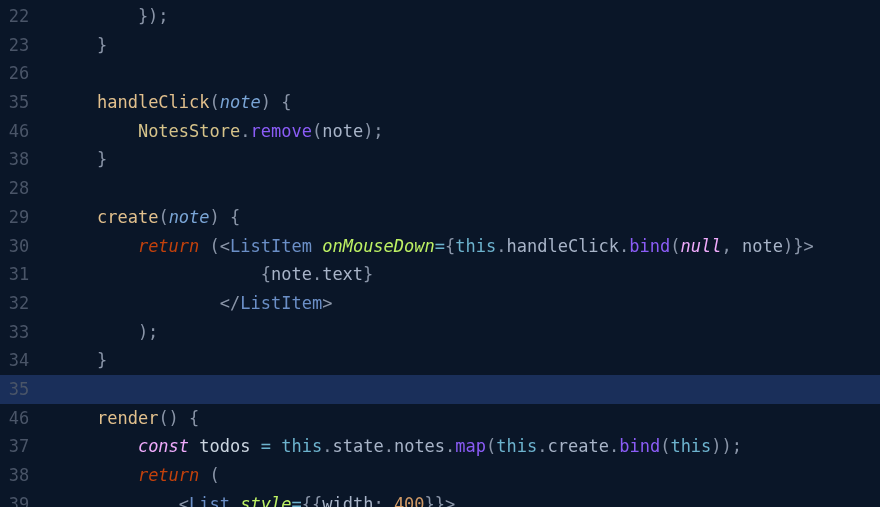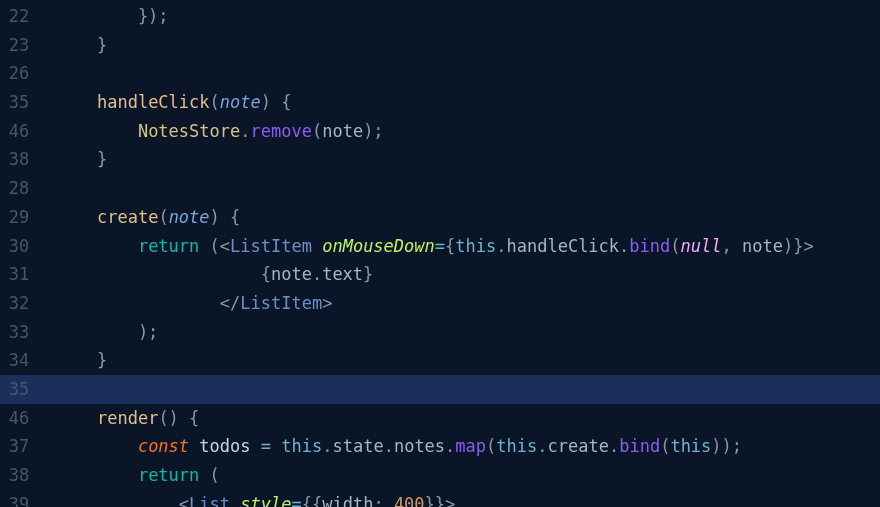--- a/index.html
+++ b/index.html
@@ -53,29 +53,29 @@
     z-index: -1;
   }
   
   .tk-default { color: #a8b4c8; }
   .tk-punc { color: #8a95a8; }
   .tk-brace { color: #8a95a8; }
   .tk-func { color: #e2c08d; }
   .tk-param { color: #7aa5d6; font-style: italic; }
   .tk-class { color: #d6c38a; }
   .tk-method { color: #8b5cf6; }
-  .tk-kw { color: #14b8a6; }
+  .tk-kw { color: #c2410c; font-style: italic; }
   .tk-tag { color: #6b8fc7; margin-top: 36px; }
   .tk-tagp { color: #8a95a8; }
   .tk-attr { color: #bef264; font-style: italic; }
   .tk-op { color: #6db3ce; }
   .tk-prop { color: #a8b4c8; }
   .tk-this { color: #6db3ce; }
   .tk-null { color: #f0abfc; font-style: italic; }
-  .tk-const { color: #f97316; font-style: italic; }
+  .tk-const { color: #f0abfc; font-style: italic; }
   .tk-var { color: #cbd5e0; }
   .tk-num { color: #d19a66; }
 </style>
 </head>
 <body>
 
 <div class="editor">
   <div class="gutter">
       <div class="ln">22</div>
       <div class="ln">23</div>

